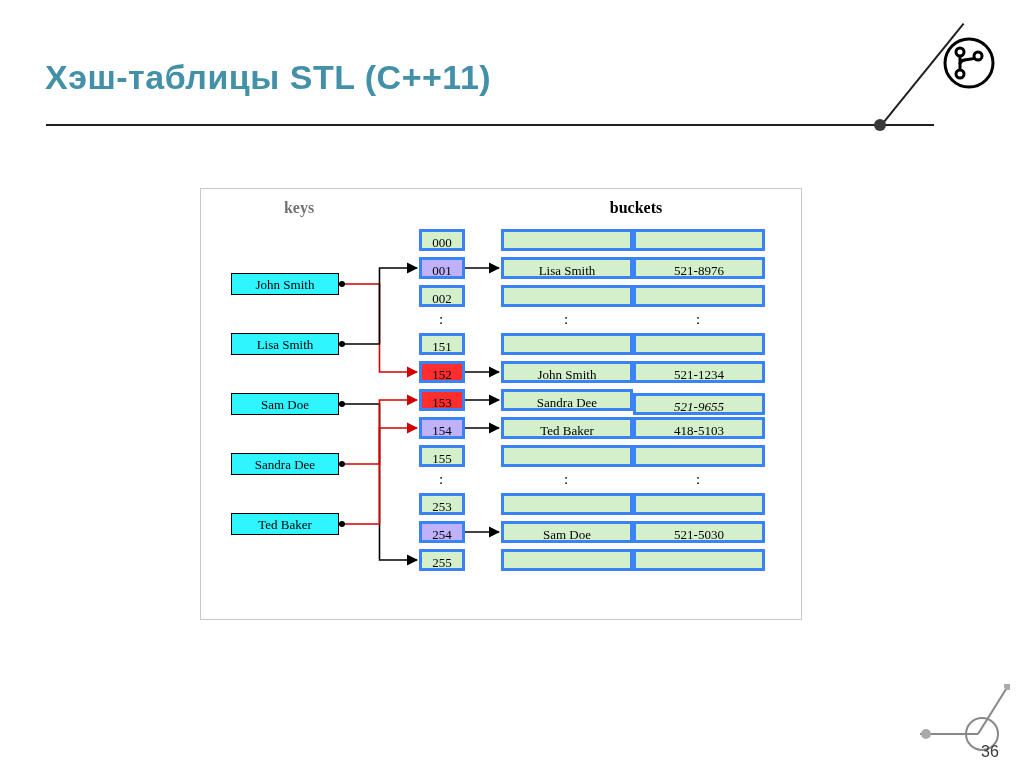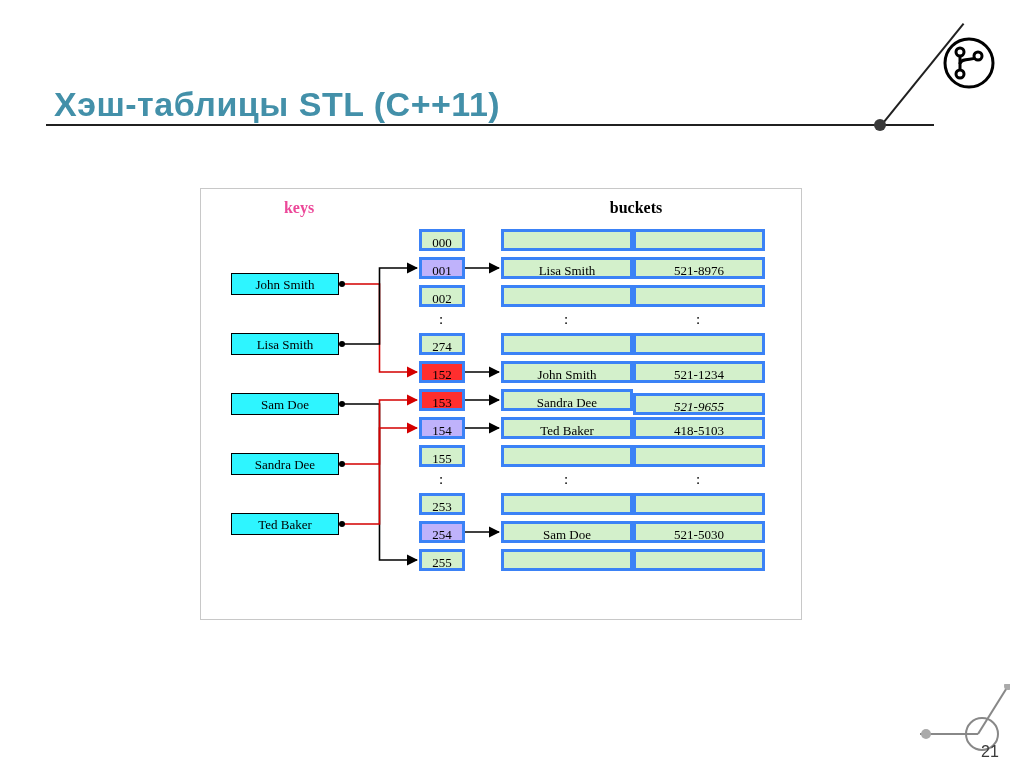--- a/index.html
+++ b/index.html
@@ -10,26 +10,25 @@
     background: #ffffff;
     font-family: Verdana, Geneva, sans-serif;
     position: relative;
     overflow: hidden;
   }
 
   
   .title {
     position: absolute;
     top: 58px;
-    left: 54px;
+    left: 45px;
     font-size: 34px;
     font-weight: 700;
     color: #4390a9;
     letter-spacing: 0.5px;
-    margin-top: 27px;
   }
 
   
   .rule {
     position: absolute;
     top: 124px;
     left: 46px;
     width: 888px;
     height: 0;
     border-top: 2px solid #202020;
@@ -81,21 +80,21 @@
   }
 
   .hdr-keys {
     position: absolute;
     left: 44px;
     top: 10px;
     width: 108px;
     text-align: center;
     font-weight: 700;
     font-size: 16px;
-    color: #ec4899;
+    color: #737373;
   }
   .hdr-buckets {
     position: absolute;
     left: 300px;
     top: 10px;
     width: 270px;
     text-align: center;
     font-weight: 700;
     font-size: 16px;
     color: #000;
@@ -225,21 +224,21 @@
       <div class="valbox" style="top: 40px;"></div>
       <div class="idxbox idx-violet" style="top: 68px;">001</div>
       <div class="namebox" style="top: 68px;">Lisa Smith</div>
       <div class="valbox" style="top: 68px;">521-8976</div>
       <div class="idxbox " style="top: 96px;">002</div>
       <div class="namebox" style="top: 96px;"></div>
       <div class="valbox" style="top: 96px;"></div>
       <div class="vdots" style="left: 233px; top: 122px; width: 14px;">:</div>
       <div class="vdots" style="left: 358px; top: 122px; width: 14px;">:</div>
       <div class="vdots" style="left: 490px; top: 122px; width: 14px;">:</div>
-      <div class="idxbox " style="top: 144px;">274</div>
+      <div class="idxbox " style="top: 144px;">151</div>
       <div class="namebox" style="top: 144px;"></div>
       <div class="valbox" style="top: 144px;"></div>
       <div class="idxbox idx-red" style="top: 172px;">152</div>
       <div class="namebox" style="top: 172px;">John Smith</div>
       <div class="valbox" style="top: 172px;">521-1234</div>
       <div class="idxbox idx-red" style="top: 200px;">153</div>
       <div class="namebox" style="top: 200px;">Sandra Dee</div>
       <div class="valbox" style="top: 204px; font-style: italic;">521-9655</div>
       <div class="idxbox idx-violet" style="top: 228px;">154</div>
       <div class="namebox" style="top: 228px;">Ted Baker</div>
@@ -262,13 +261,13 @@
     </div>
 </div>
 
 <svg class="br-deco" viewBox="0 0 90 70">
   <line x1="0" y1="50" x2="58" y2="50" stroke="#888" stroke-width="2"></line>
   <circle cx="6" cy="50" r="5" fill="#aaa"></circle>
   <line x1="58" y1="50" x2="88" y2="2" stroke="#888" stroke-width="2"></line>
   <circle cx="88" cy="2" r="4" fill="#aaa"></circle>
   <circle cx="62" cy="50" r="16" fill="none" stroke="#888" stroke-width="2"></circle>
 </svg>
-<div class="pagenum">21</div>
+<div class="pagenum">36</div>
 
 </body></html>

